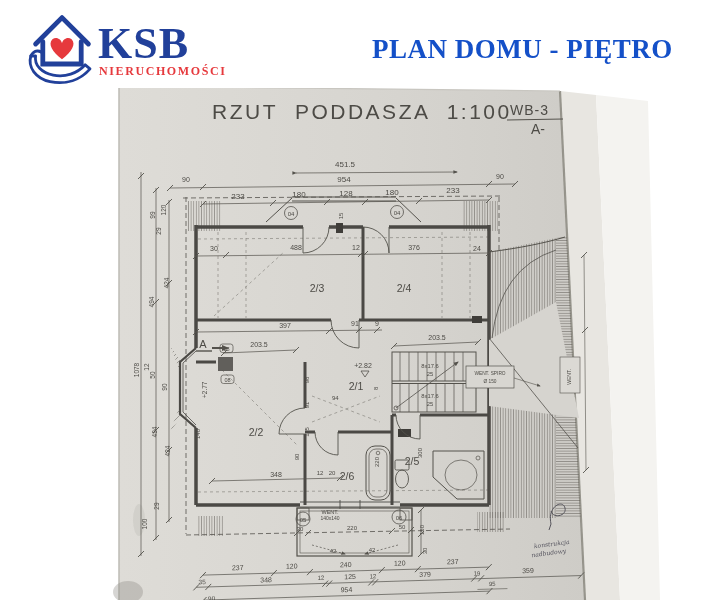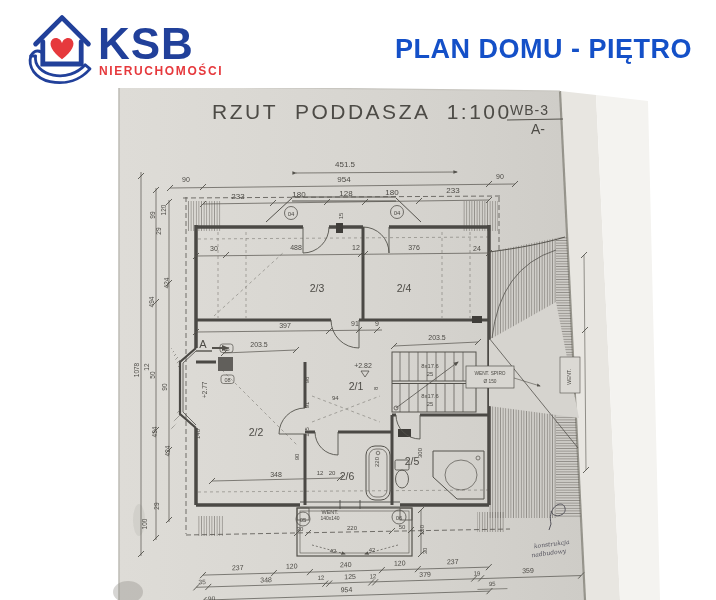--- a/index.html
+++ b/index.html
@@ -1,26 +1,26 @@
 <!DOCTYPE html>
 <html><head>
 <meta charset="utf-8">
 <style>
   html,body{margin:0;padding:0;background:#fff;}
   .stage{position:relative;width:716px;height:600px;background:#fff;overflow:hidden;
          font-family:"Liberation Sans",sans-serif;}
   
-  .header{position:absolute;left:0;top:0;width:712px;height:88px;background:#fff;}
+  .header{position:absolute;left:0;top:0;width:712px;height:88px;background:#fff;font-family:Liberation Serif, serif;}
   .logo{position:absolute;left:26px;top:4px;width:330px;height:84px;}
   .logo-icon{position:absolute;left:0;top:4px;}
   .brand{position:absolute;left:72px;top:18px;font-size:44px;font-weight:bold;
          color:#21409a;letter-spacing:1px;line-height:1;}
   .brand-sub{position:absolute;left:73px;top:60px;font-size:12px;font-weight:bold;
          color:#e6393d;letter-spacing:1.6px;}
-  .page-title{position:absolute;left:372px;top:34px;width:320px;text-align:right;
+  .page-title{position:absolute;left:372px;top:34px;width:320px;text-align:left;
          font-size:27px;font-weight:bold;color:#1450c8;letter-spacing:.5px;}
   
   .scan{position:absolute;left:0;top:88px;width:716px;height:512px;}
   svg text{fill:#4d4b46;font-family:"Liberation Sans",sans-serif;}
   .hand{font-family:"DejaVu Serif",serif;font-style:italic;fill:#55545e;}
 </style>
 </head>
 <body>
 <div class="stage">
 

